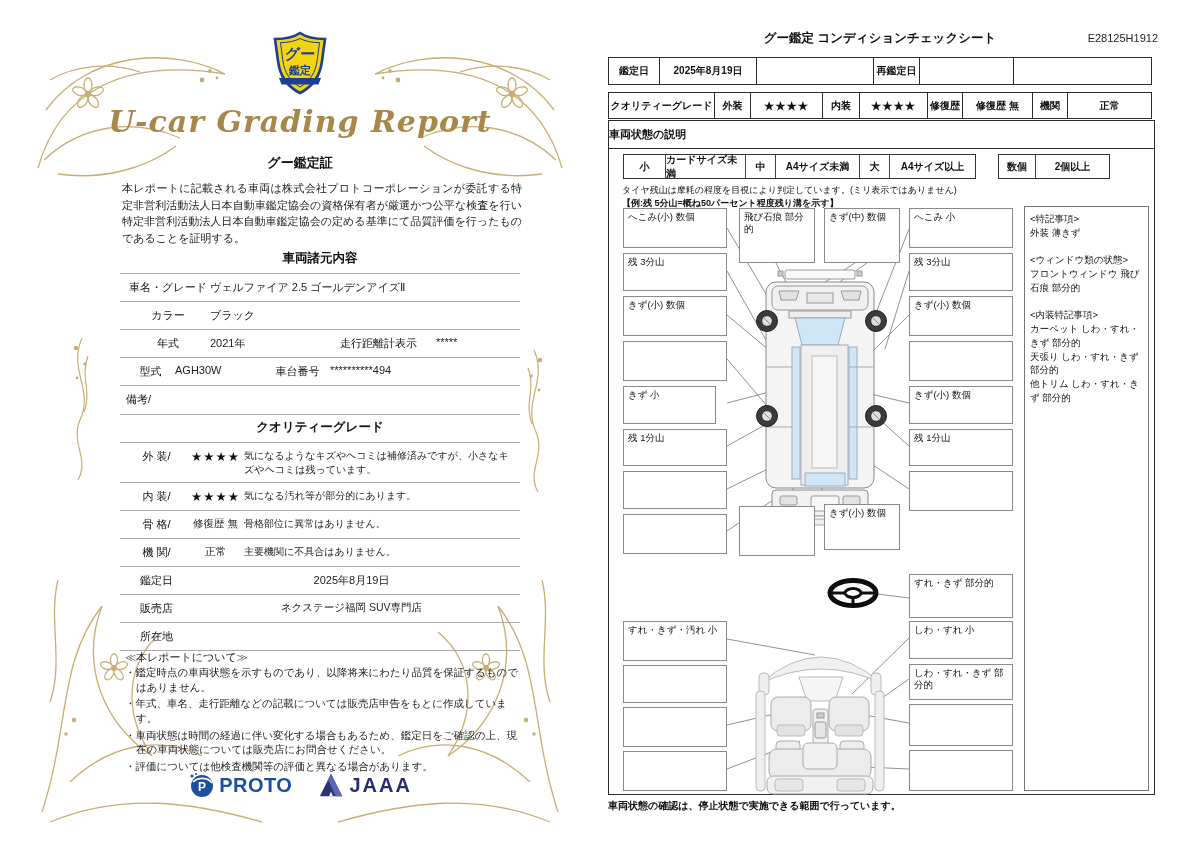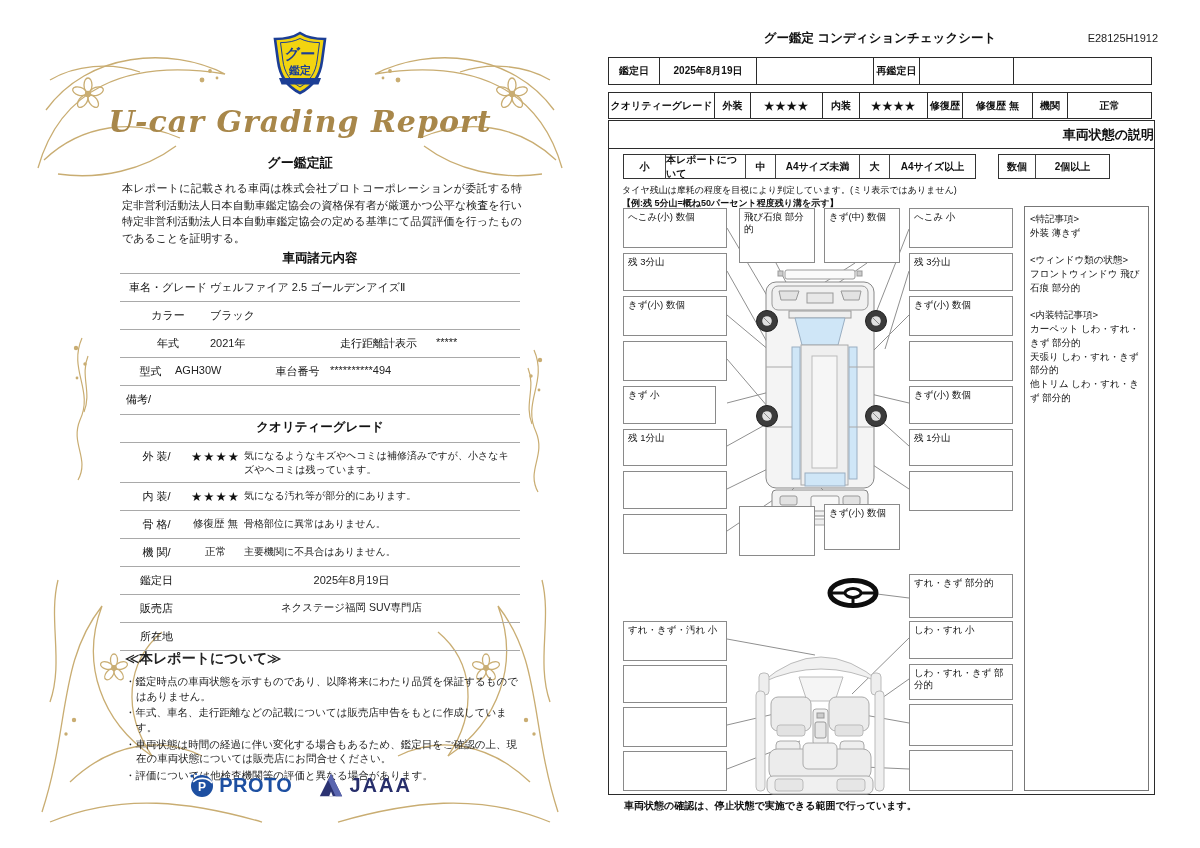--- a/index.html
+++ b/index.html
@@ -22,21 +22,21 @@
   .sec-title{text-align:center;font-size:12.5px;font-weight:bold;padding:4px 0 6px 0;color:#111;}
   .srow{display:flex;border-top:1px solid #a9a9a9;padding:6px 4px 6px 6px;font-size:11px;align-items:flex-start;}
   .srow.last{border-bottom:1px solid #a9a9a9;}
   .sl{font-weight:normal;color:#111;flex:none;text-align:center;}
   .sv{color:#222;flex:none;}
   .grow{flex:1;}
   .stars{font-size:12.5px;letter-spacing:1px;color:#111;text-align:center;}
   .desc{font-size:10px;line-height:1.35;color:#222;}
   .cval{text-align:center;}
   #about{position:absolute;left:95px;top:630px;width:402px;font-family:"Liberation Serif",serif;}
-  #about .a-title{font-size:14px;color:#222;margin-bottom:7px;font-weight:bold;}
+  #about .a-title{font-size:11px;color:#222;margin-bottom:1px;}
   #about p{margin:0 0 2px 0;font-size:10.5px;line-height:1.4;color:#222;
      text-indent:-11px;padding-left:11px;}
   #logos{position:absolute;left:0;top:752px;width:540px;display:flex;justify-content:center;
      align-items:center;gap:26px;}
   .logo-item{display:flex;align-items:center;gap:5px;}
   #proto-text{font-size:20px;font-weight:bold;color:#1d4fa1;letter-spacing:.5px;}
   #jaaa-text{font-size:20px;font-weight:bold;color:#272e6b;letter-spacing:2px;}
 
   
   #right-page{position:absolute;left:600px;top:28px;width:560px;height:812px;}
@@ -44,35 +44,35 @@
      font-size:12.5px;font-weight:bold;color:#111;}
   #rp-serial{position:absolute;right:2px;top:4px;font-size:11px;color:#222;}
   .hrow{position:absolute;left:8px;width:544px;display:flex;border:1.5px solid #2b2b2b;
      box-sizing:border-box;background:#fff;}
   .hcell{border-left:1px solid #2b2b2b;display:flex;align-items:center;justify-content:center;
      font-size:10px;font-weight:bold;color:#111;box-sizing:border-box;}
   .hcell:first-child{border-left:none;}
   .hstars{font-size:11.5px;letter-spacing:1px;}
   #cond-box{position:absolute;left:8px;top:92px;width:547px;height:675px;
      border:1.5px solid #2b2b2b;box-sizing:border-box;background:#fff;}
-  #cb-title{height:27px;line-height:27px;text-align:right;font-size:13px;font-weight:bold;
+  #cb-title{height:27px;line-height:27px;text-align:left;font-size:11px;font-weight:bold;
      border-bottom:1.5px solid #2b2b2b;color:#111;}
   .legend{position:absolute;display:flex;border:1.5px solid #333;box-sizing:border-box;height:25px;background:#fff;}
   .lcell{border-left:1px solid #444;display:flex;align-items:center;justify-content:center;
      font-size:10px;font-weight:bold;box-sizing:border-box;color:#111;}
   .lcell:first-child{border-left:none;}
   .tire-note{position:absolute;left:13px;top:63px;font-size:9px;line-height:1.4;color:#111;}
   .tire-note .b{font-weight:bold;}
   #diagram-svg{position:absolute;left:0;top:0;width:547px;height:675px;z-index:1;}
   .lb{position:absolute;border:1px solid #8a8a8a;background:#fff;font-size:9.5px;
      padding:2px 4px;line-height:1.25;color:#111;box-sizing:border-box;z-index:2;}
   #notes-panel{position:absolute;left:415px;top:85px;width:125px;height:585px;
      border:1px solid #777;box-sizing:border-box;background:#fff;padding:5px 5px;
      font-size:9.5px;line-height:1.45;color:#111;white-space:pre-line;z-index:2;}
-  #rp-footer{position:absolute;left:24px;top:771px;font-size:10px;font-weight:bold;color:#111;}
+  #rp-footer{position:absolute;left:8px;top:771px;font-size:10px;font-weight:bold;color:#111;}
 </style>
 </head>
 <body>
 
 <div id="canvas">
 
   <div id="left-page">
 
     <svg id="ornaments" viewBox="0 0 540 812">
       <g id="tl-flourish" fill="none" stroke="#c9ad72" stroke-width="1.3">
@@ -253,21 +253,21 @@
       <div class="hcell" style="width:70px">修復歴 無</div>
       <div class="hcell" style="width:35px">機関</div>
       <div class="hcell grow">正常</div>
     </div>
 
     <div id="cond-box">
       <div id="cb-title">車両状態の説明</div>
 
       <div class="legend" style="left:14px;top:33px;">
         <div class="lcell" style="width:41px">小</div>
-        <div class="lcell" style="width:80px">本レポートについて</div>
+        <div class="lcell" style="width:80px">カードサイズ未満</div>
         <div class="lcell" style="width:30px">中</div>
         <div class="lcell" style="width:84px">A4サイズ未満</div>
         <div class="lcell" style="width:30px">大</div>
         <div class="lcell" style="width:86px">A4サイズ以上</div>
       </div>
       <div class="legend" style="left:389px;top:33px;">
         <div class="lcell" style="width:36px">数個</div>
         <div class="lcell" style="width:74px">2個以上</div>
       </div>
 

